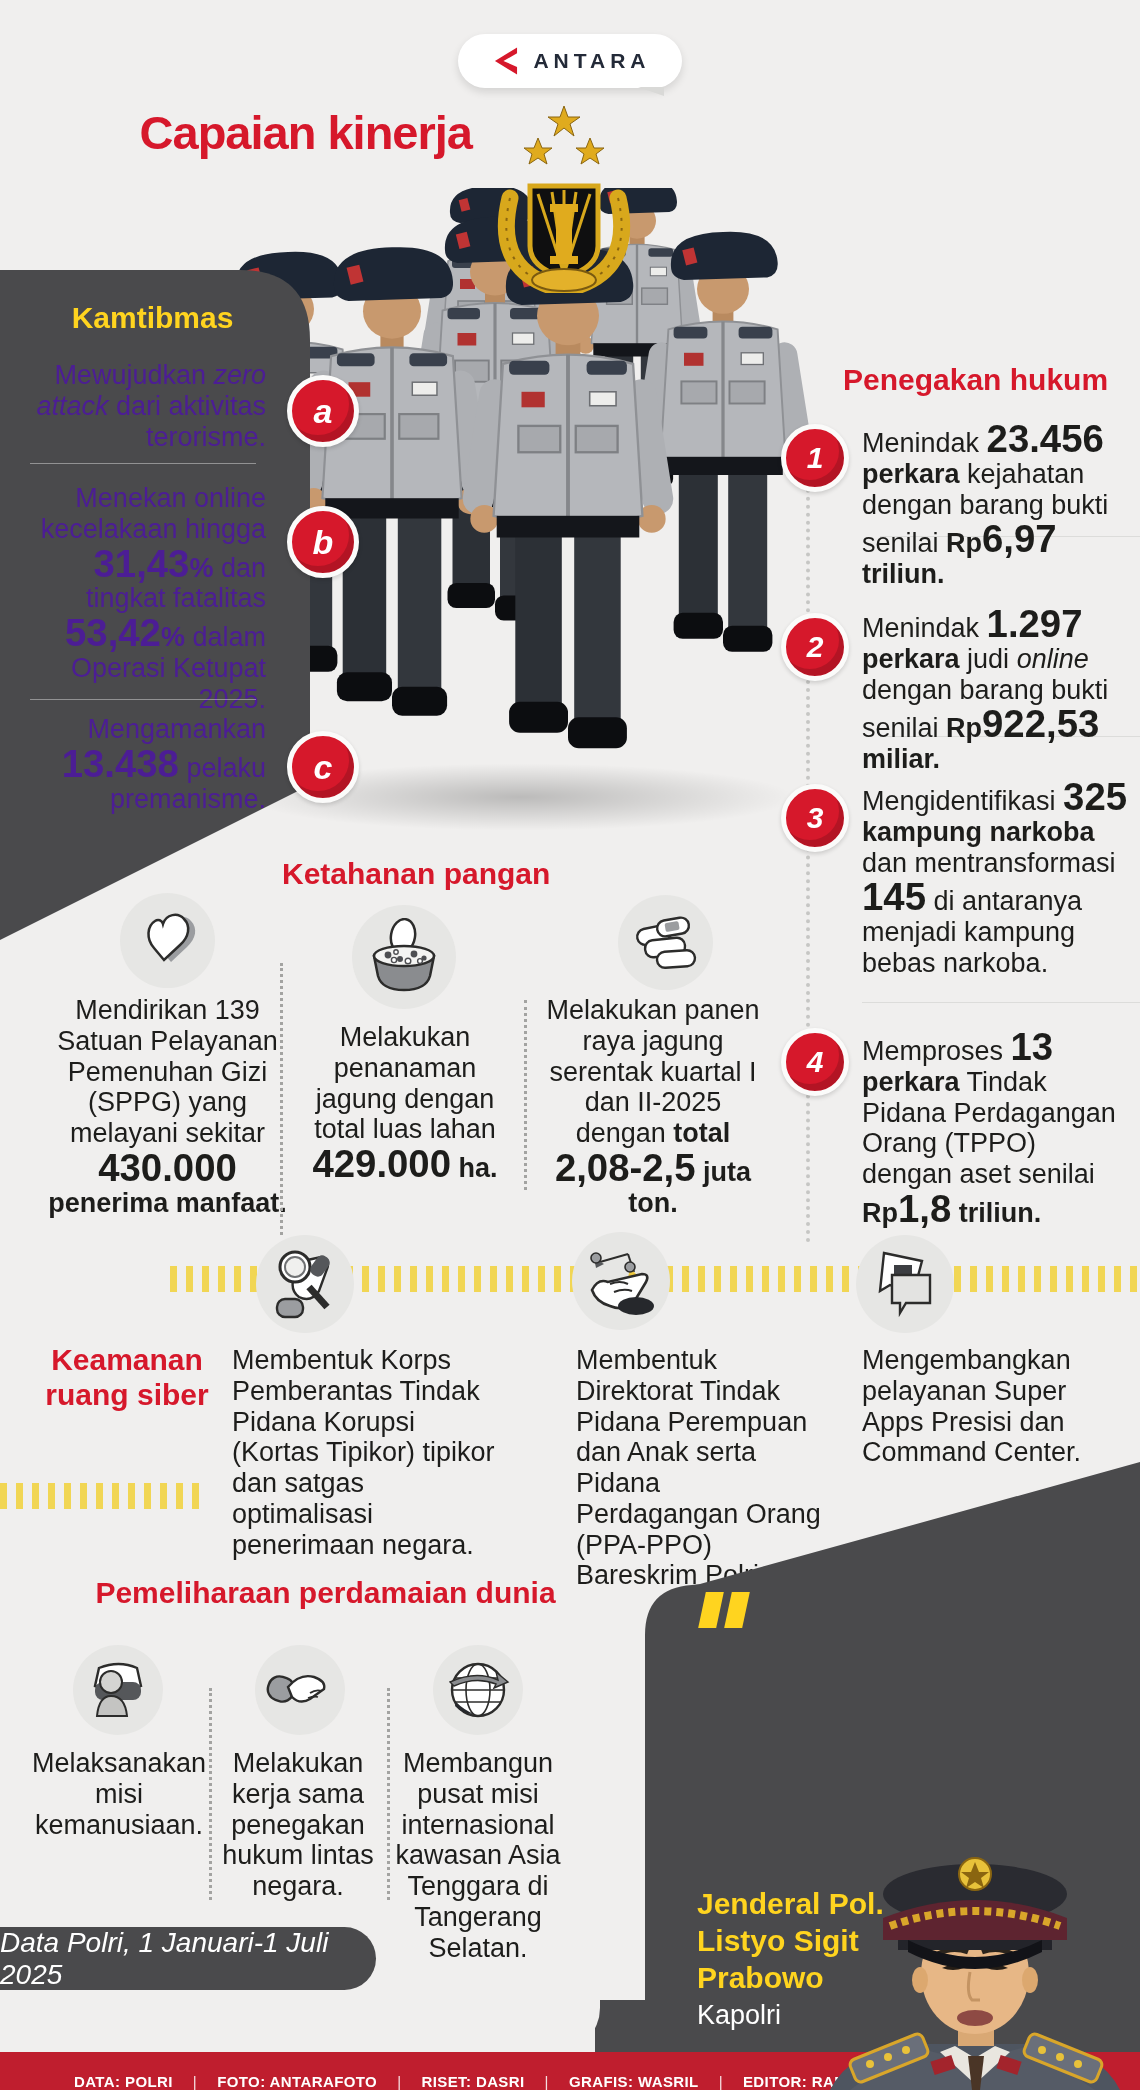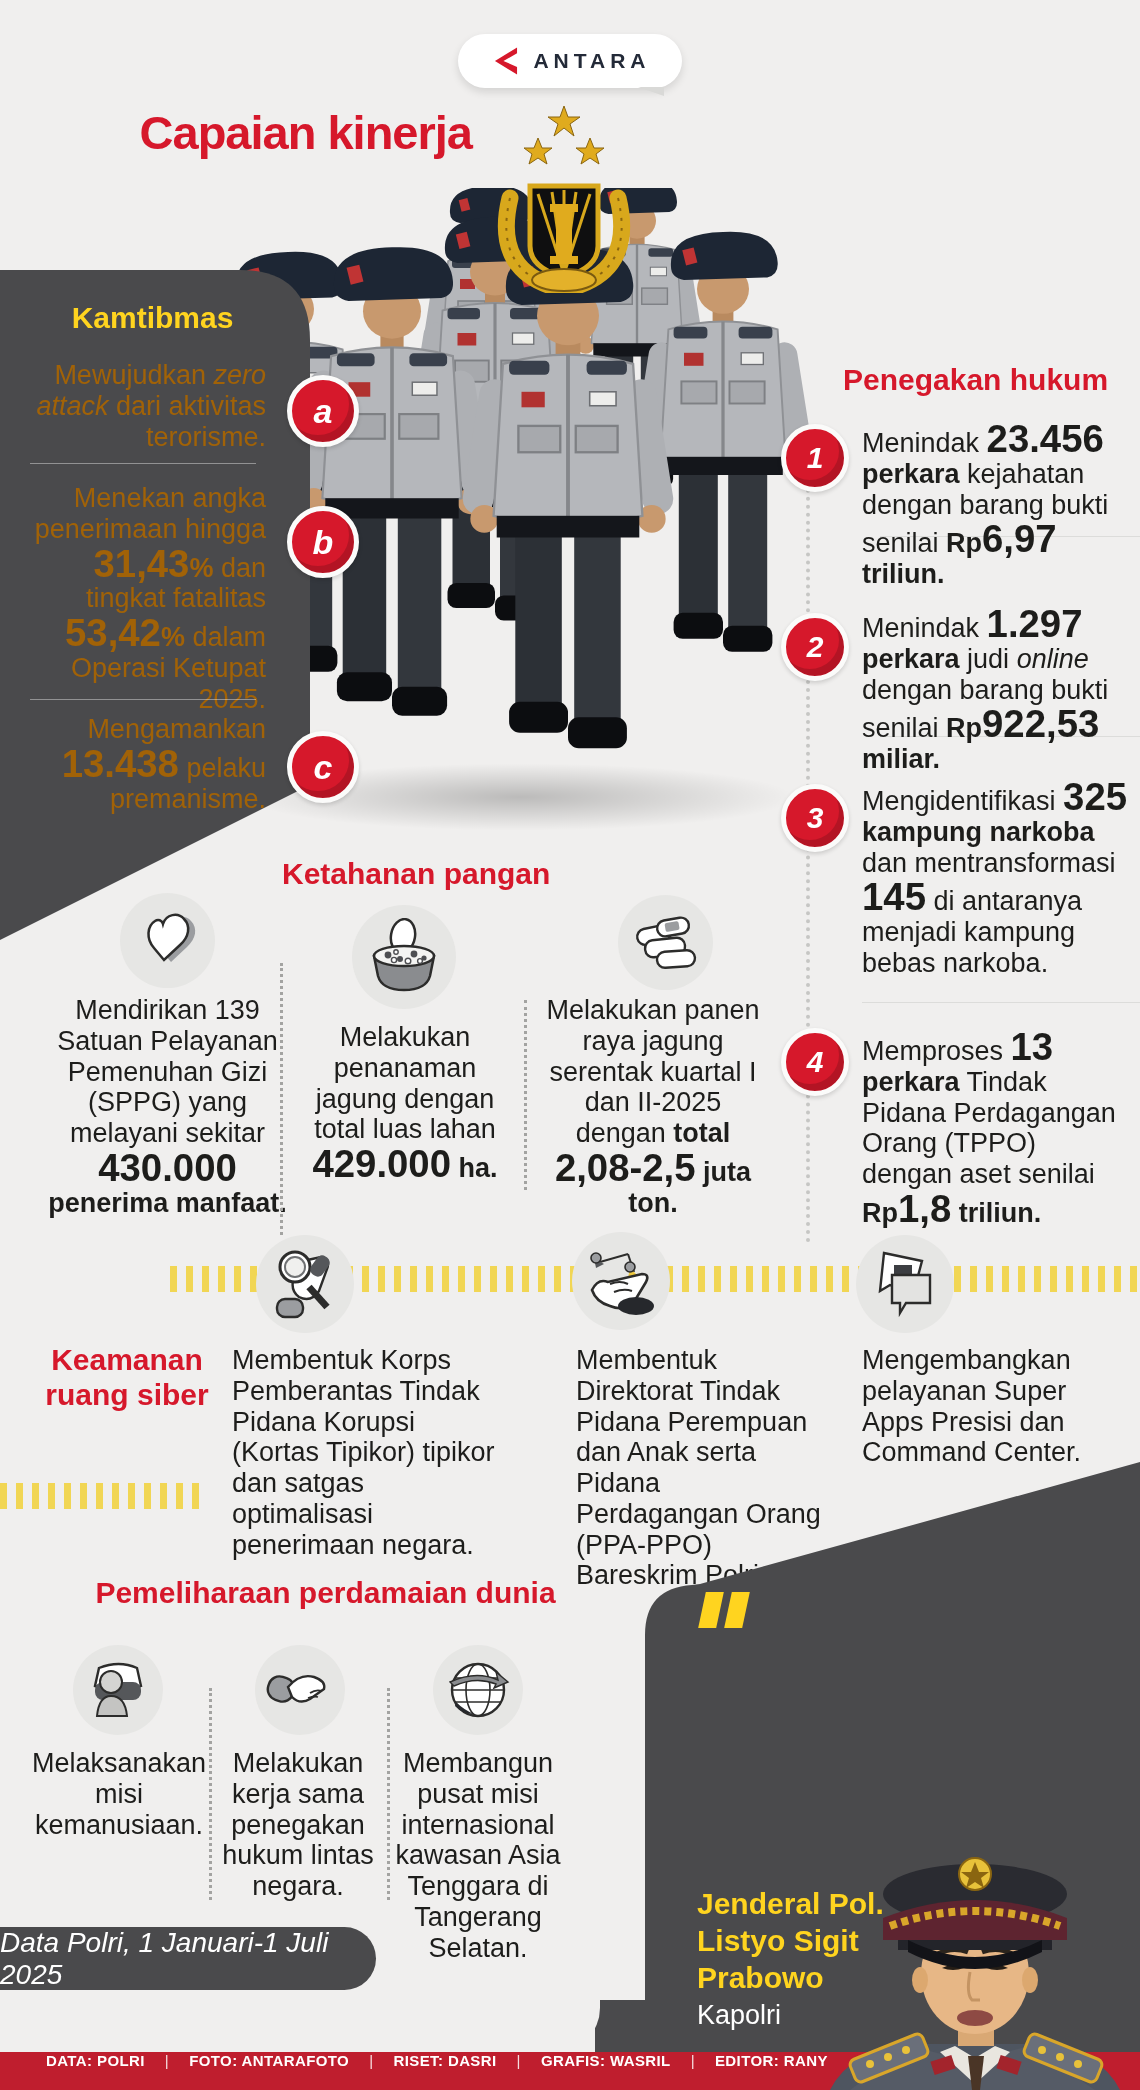--- a/index.html
+++ b/index.html
@@ -23,21 +23,21 @@
   .antara-pill{left:458px;top:34px;width:224px;height:54px;background:#fff;border-radius:28px;
     box-shadow:0 4px 8px rgba(0,0,0,.12);display:flex;align-items:center;justify-content:center;gap:10px;z-index:6;}
   .antara-pill:after{content:"";position:absolute;right:18px;bottom:-8px;width:0;height:0;
     border-left:26px solid transparent;border-top:9px solid #d9d9d7;}
   .antara-word{font-size:21px;font-weight:700;letter-spacing:5px;color:#232a38;}
   .title1{left:30px;top:108px;width:442px;font-size:47px;font-weight:700;color:var(--red);letter-spacing:-1px;line-height:1.05;}
   .title2{left:30px;top:162px;width:442px;font-size:44px;font-weight:700;color:#3a3a39;letter-spacing:-1px;}
   .intro{left:665px;top:116px;width:463px;font-size:26px;line-height:1.27;}
   
   .kam-title{left:25px;top:301px;width:255px;color:var(--yellow);font-weight:700;font-size:30px;z-index:3;}
-  .kam-item{left:14px;width:252px;color:#a16207;z-index:3;}
+  .kam-item{left:14px;width:252px;color:#4c1d95;z-index:3;}
   .kam-div{left:30px;width:226px;height:1px;background:rgba(255,255,255,.4);z-index:3;}
   .badge{border-radius:50%;background:var(--red);border:5px solid #fbfbfa;color:#fff;display:flex;
     align-items:center;justify-content:center;font-style:italic;font-weight:700;z-index:5;
     box-shadow:inset -5px -7px 0 rgba(0,0,0,.16), 0 2px 4px rgba(0,0,0,.15);}
   .badge-abc{width:62px;height:62px;font-size:34px;left:287px;}
   .badge-num{width:58px;height:58px;font-size:30px;left:781px;}
   
   .ph-item{left:862px;width:268px;z-index:3;}
   .ph-dots{left:806px;top:425px;height:818px;border-left:4px dotted #c6c6c4;z-index:2;}
   .hairline{height:1px;background:#dcdcda;z-index:1;}
@@ -49,21 +49,21 @@
   
   .q-text{left:694px;top:1597px;width:408px;color:#fff;font-size:28px;line-height:1.2;text-indent:76px;z-index:4;}
   .q-name{left:697px;top:1886px;width:250px;color:var(--yellow);font-weight:700;font-size:30px;line-height:1.23;z-index:4;}
   .q-role{left:697px;top:2000px;width:200px;color:#fff;font-size:27px;z-index:4;}
   .q-mark{left:702px;top:1592px;width:52px;height:36px;z-index:4;display:flex;gap:8px;}
   .q-mark i{display:block;width:18px;height:36px;background:var(--yellow);transform:skewX(-12deg);}
   .src-pill{left:0;top:1927px;width:376px;height:63px;background:var(--dark);border-radius:0 32px 32px 0;
     display:flex;align-items:center;justify-content:center;z-index:4;}
   .src-pill span{color:#fff;font-style:italic;font-size:28px;}
   .footer{left:0;top:2052px;width:1140px;height:38px;background:var(--footer-red);display:flex;
-    align-items:flex-start;padding-left:46px;box-sizing:border-box;z-index:5;}
+    align-items:flex-end;padding-left:74px;box-sizing:border-box;z-index:5;}
   .footer span{color:#fff;font-weight:700;font-size:15px;letter-spacing:.4px;}
   .footer span + span:before{content:"|";margin:0 20px;font-weight:400;opacity:.85;}
   .shadow-ellipse{left:235px;top:762px;width:570px;height:70px;z-index:1;
     background:radial-gradient(ellipse at center,rgba(0,0,0,.22) 0%,rgba(0,0,0,0) 68%);}
 </style>
 </head>
 <body>
 
 <div class="page">
 
@@ -136,21 +136,21 @@
     <ellipse cx="86" cy="182" rx="32" ry="11" fill="#e3b12a" stroke="#7a5a10" stroke-width="2"></ellipse>
   </svg>
 
 
   <svg class="abs" style="left:0;top:270px;z-index:2;" width="310" height="670" viewBox="0 0 310 670">
     <path d="M0,0 L240,0 Q310,0 310,70 L310,515 L0,670 Z" fill="#4a4a4c"></path>
   </svg>
   <div class="abs kam-title center">Kamtibmas</div>
   <div class="abs kam-item rich right" style="top:360px;"><span class="pt-p">Mewujudkan </span><span class="pt-i">zero attack</span><span class="pt-p"> dari aktivitas terorisme.</span></div>
   <div class="abs kam-div" style="top:463px;"></div>
-  <div class="abs kam-item rich right" style="top:483px;"><span class="pt-p">Menekan angka penerimaan hingga </span><span class="pt-n">31,43</span><span class="pt-b">%</span><span class="pt-p"> dan tingkat fatalitas </span><span class="pt-n">53,42</span><span class="pt-b">%</span><span class="pt-p"> dalam Operasi Ketupat 2025.</span></div>
+  <div class="abs kam-item rich right" style="top:483px;"><span class="pt-p">Menekan online kecelakaan hingga </span><span class="pt-n">31,43</span><span class="pt-b">%</span><span class="pt-p"> dan tingkat fatalitas </span><span class="pt-n">53,42</span><span class="pt-b">%</span><span class="pt-p"> dalam Operasi Ketupat 2025.</span></div>
   <div class="abs kam-div" style="top:699px;"></div>
   <div class="abs kam-item rich right" style="top:714px;"><span class="pt-p">Mengamankan </span><span class="pt-n">13.438</span><span class="pt-p"> pelaku premanisme.</span></div>
   <div class="abs badge badge-abc" style="top:375px;">a</div>
   <div class="abs badge badge-abc" style="top:506px;">b</div>
   <div class="abs badge badge-abc" style="top:731px;">c</div>
 
   <div class="abs h-red" style="left:843px;top:362px;width:280px;">Penegakan hukum</div>
   <div class="abs ph-dots"></div>
   <div class="abs hairline" style="left:880px;top:536px;width:260px;"></div>
   <div class="abs hairline" style="left:880px;top:736px;width:260px;"></div>

